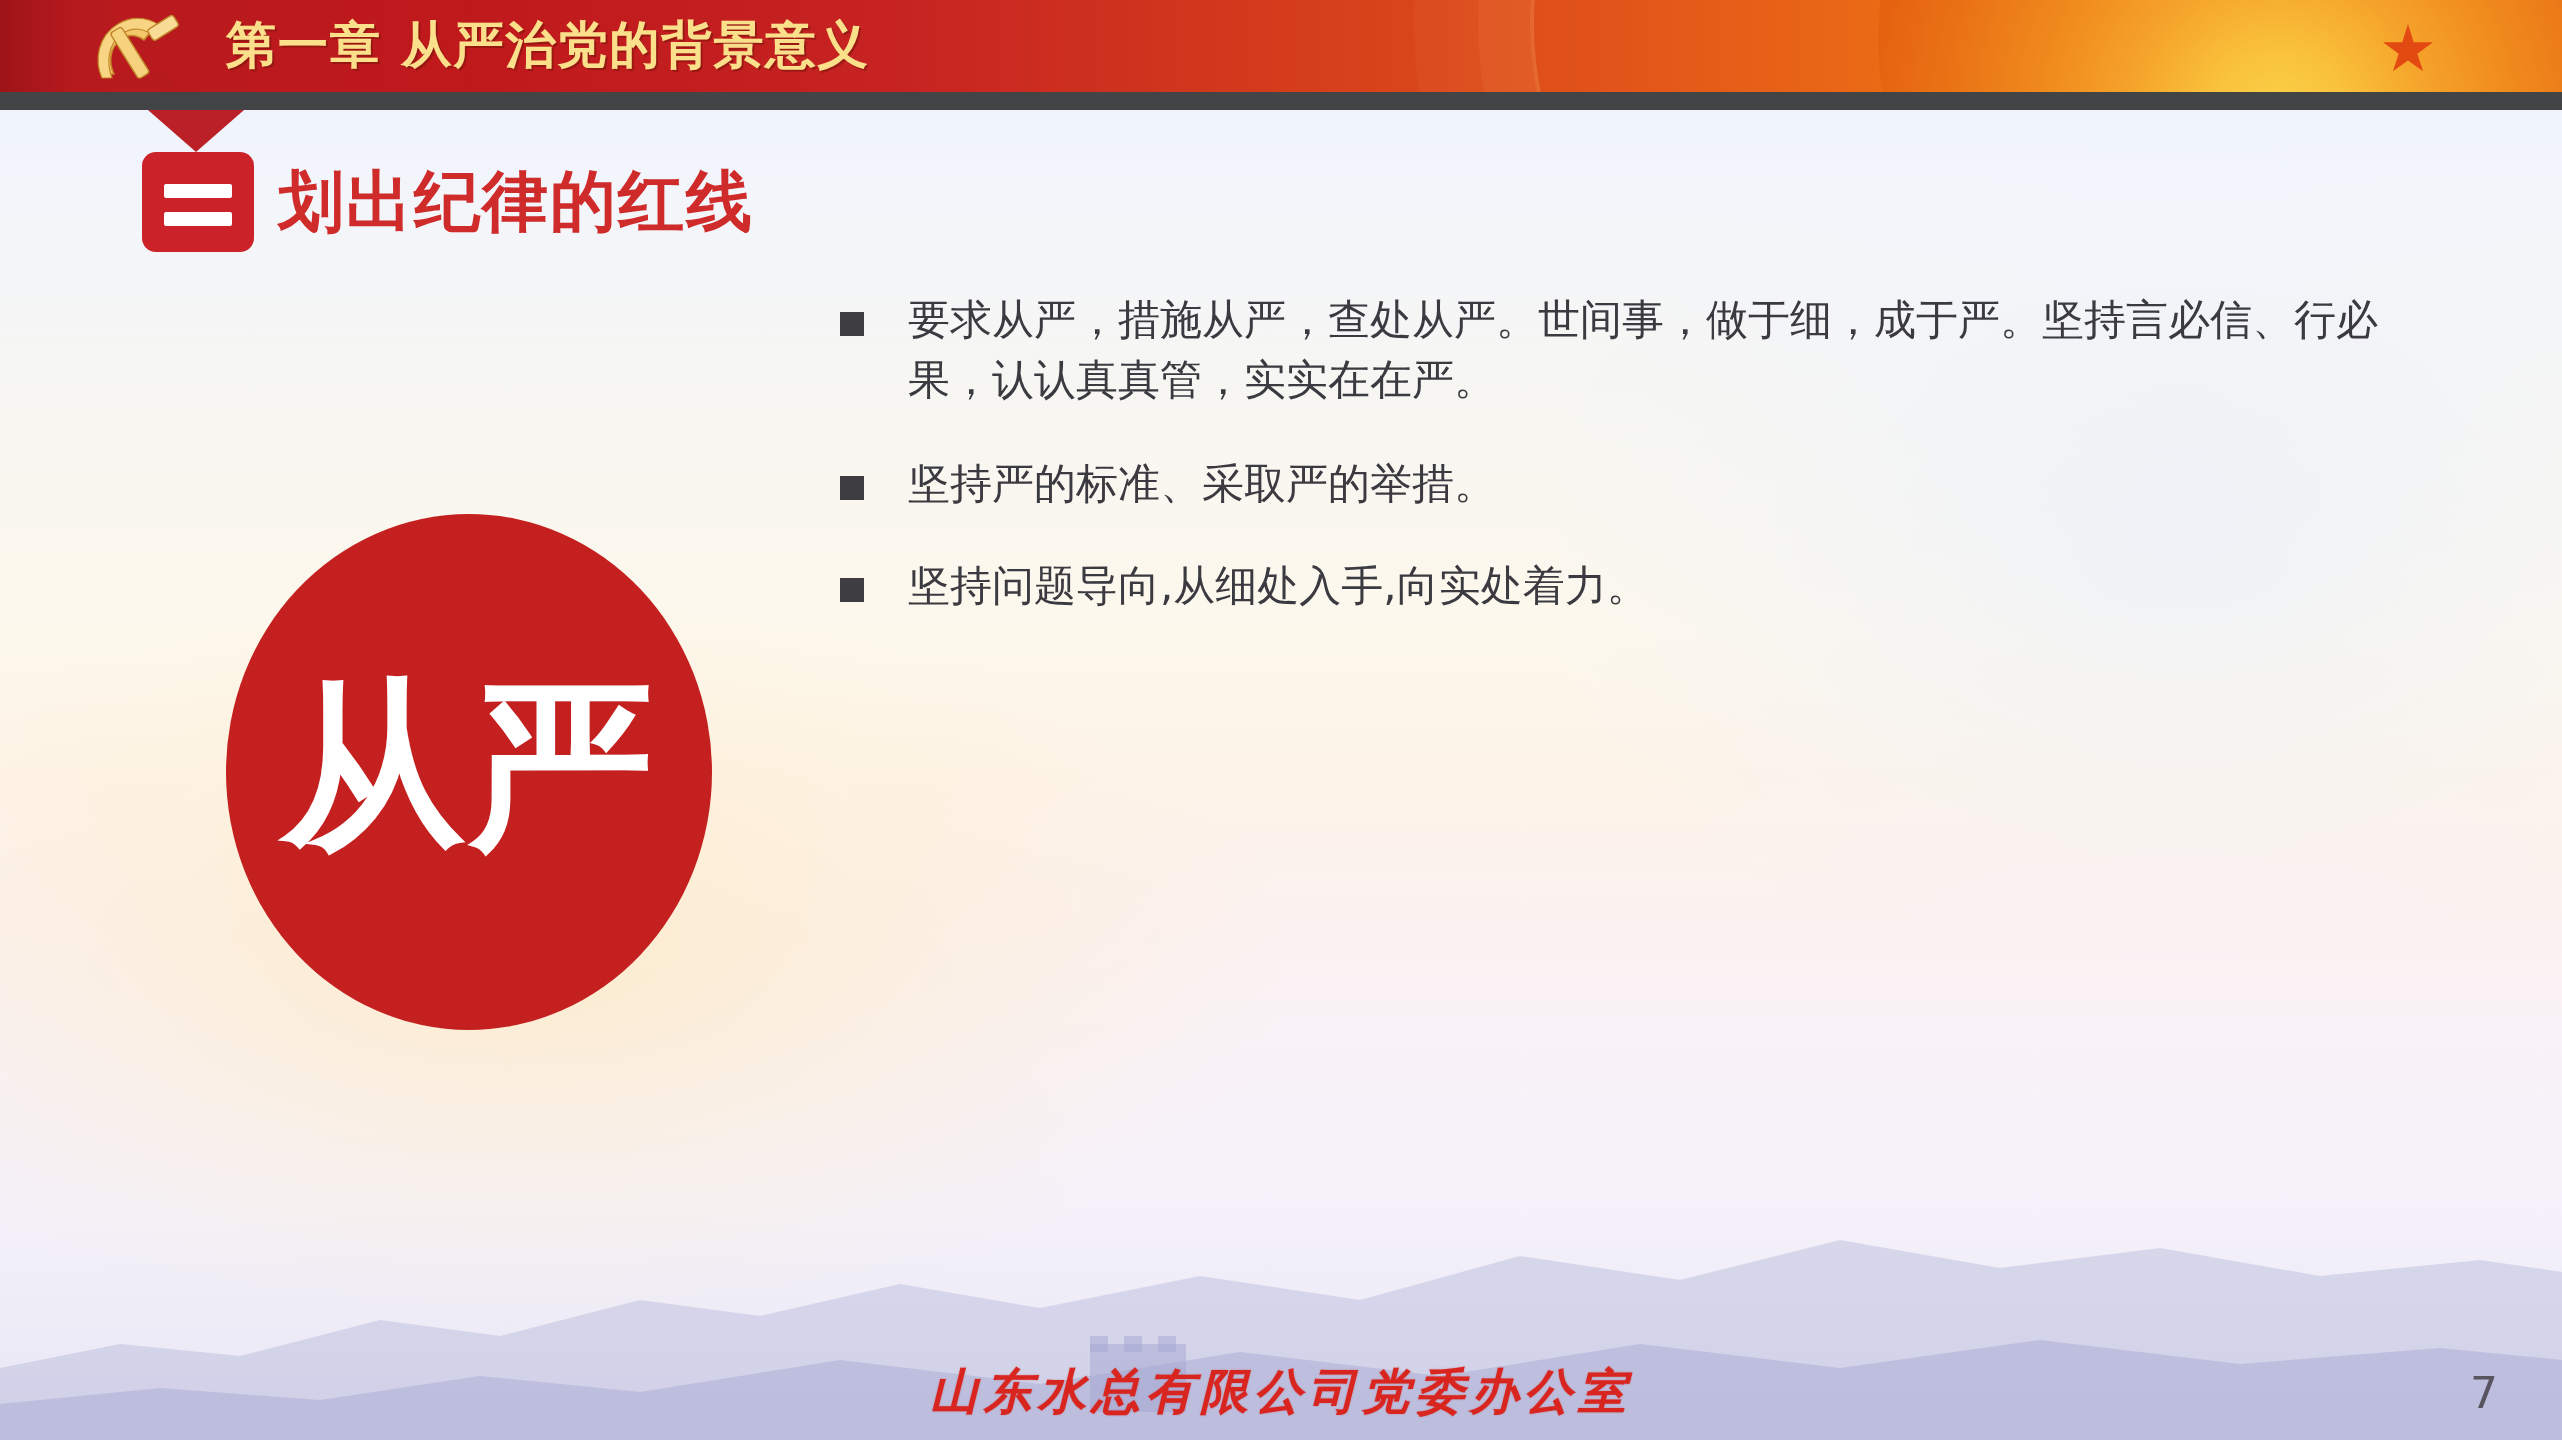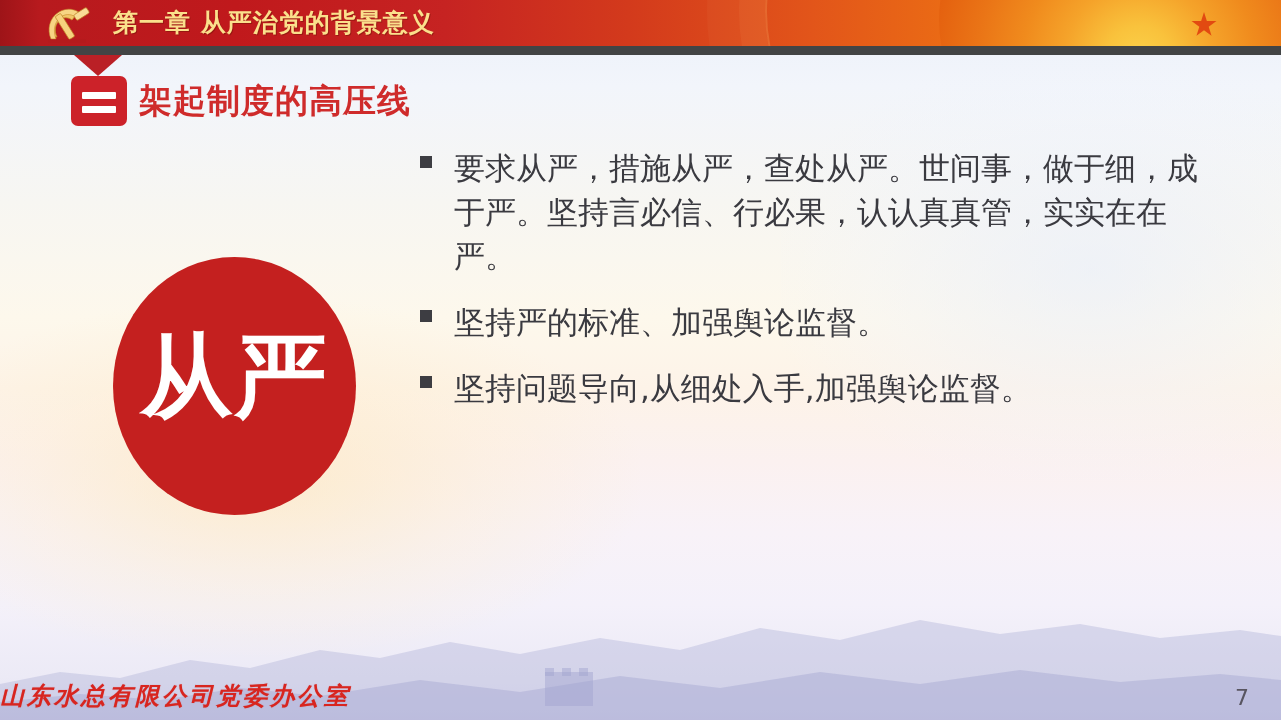--- a/index.html
+++ b/index.html
@@ -190,21 +190,20 @@
     position: absolute;
     left: 113px;
     top: 257px;
     width: 243px;
     height: 258px;
     border-radius: 50%;
     background: #c4201f;
     display: flex;
     align-items: center;
     justify-content: center;
-    font-family: Liberation Mono, monospace;
   }
   .circle-text {
     color: #ffffff;
     font-size: 92px;
     font-weight: bold;
     letter-spacing: 2px;
     line-height: 1;
     transform: translateY(-2px);
     white-space: nowrap;
   }
@@ -224,32 +223,33 @@
   .bullet-marker {
     flex: 0 0 auto;
     width: 12px;
     height: 12px;
     background: #3d3d42;
     margin-top: 10px;
     margin-right: 22px;
   }
   .bullet-text {
     flex: 1 1 auto;
-    font-size: 31px;
+    font-size: 21px;
     line-height: 1.42;
     color: #3a3a40;
     letter-spacing: 0px;
   }
 
   
   .footer-org {
     position: absolute;
     left: 0;
     right: 0;
     bottom: 8px;
+    text-align: center;
     font-family: "DejaVu Serif", "Liberation Serif", serif;
     font-size: 24px;
     font-weight: bold;
     font-style: italic;
     color: #d8251f;
     letter-spacing: 3px;
     text-shadow: 0 0 1px rgba(200,30,25,0.4);
   }
   .page-number {
     position: absolute;
@@ -293,37 +293,37 @@
 
     <div class="header-title">第一章  从严治党的背景意义</div>
   </div>
   <div class="header-underbar"></div>
 
   <div class="ribbon"></div>
   <div class="sec-badge">
     <div class="bar b1"></div>
     <div class="bar b2"></div>
   </div>
-  <div class="sec-title">架起制度的高压线</div>
+  <div class="sec-title">划出纪律的红线</div>
 
   <div class="circle">
     <span class="circle-text">从严</span>
   </div>
 
   <div class="bullets">
     <div class="bullet-row">
       <span class="bullet-marker"></span>
       <span class="bullet-text">要求从严，措施从严，查处从严。世间事，做于细，成于严。坚持言必信、行必果，认认真真管，实实在在严。</span>
     </div>
     <div class="bullet-row">
       <span class="bullet-marker"></span>
-      <span class="bullet-text">坚持严的标准、加强舆论监督。</span>
+      <span class="bullet-text">坚持严的标准、采取严的举措。</span>
     </div>
     <div class="bullet-row">
       <span class="bullet-marker"></span>
-      <span class="bullet-text">坚持问题导向,从细处入手,加强舆论监督。</span>
+      <span class="bullet-text">坚持问题导向,从细处入手,向实处着力。</span>
     </div>
   </div>
 
   <div class="footer-org">山东水总有限公司党委办公室</div>
   <div class="page-number">7</div>
 
 </div>
 
 </body></html>

